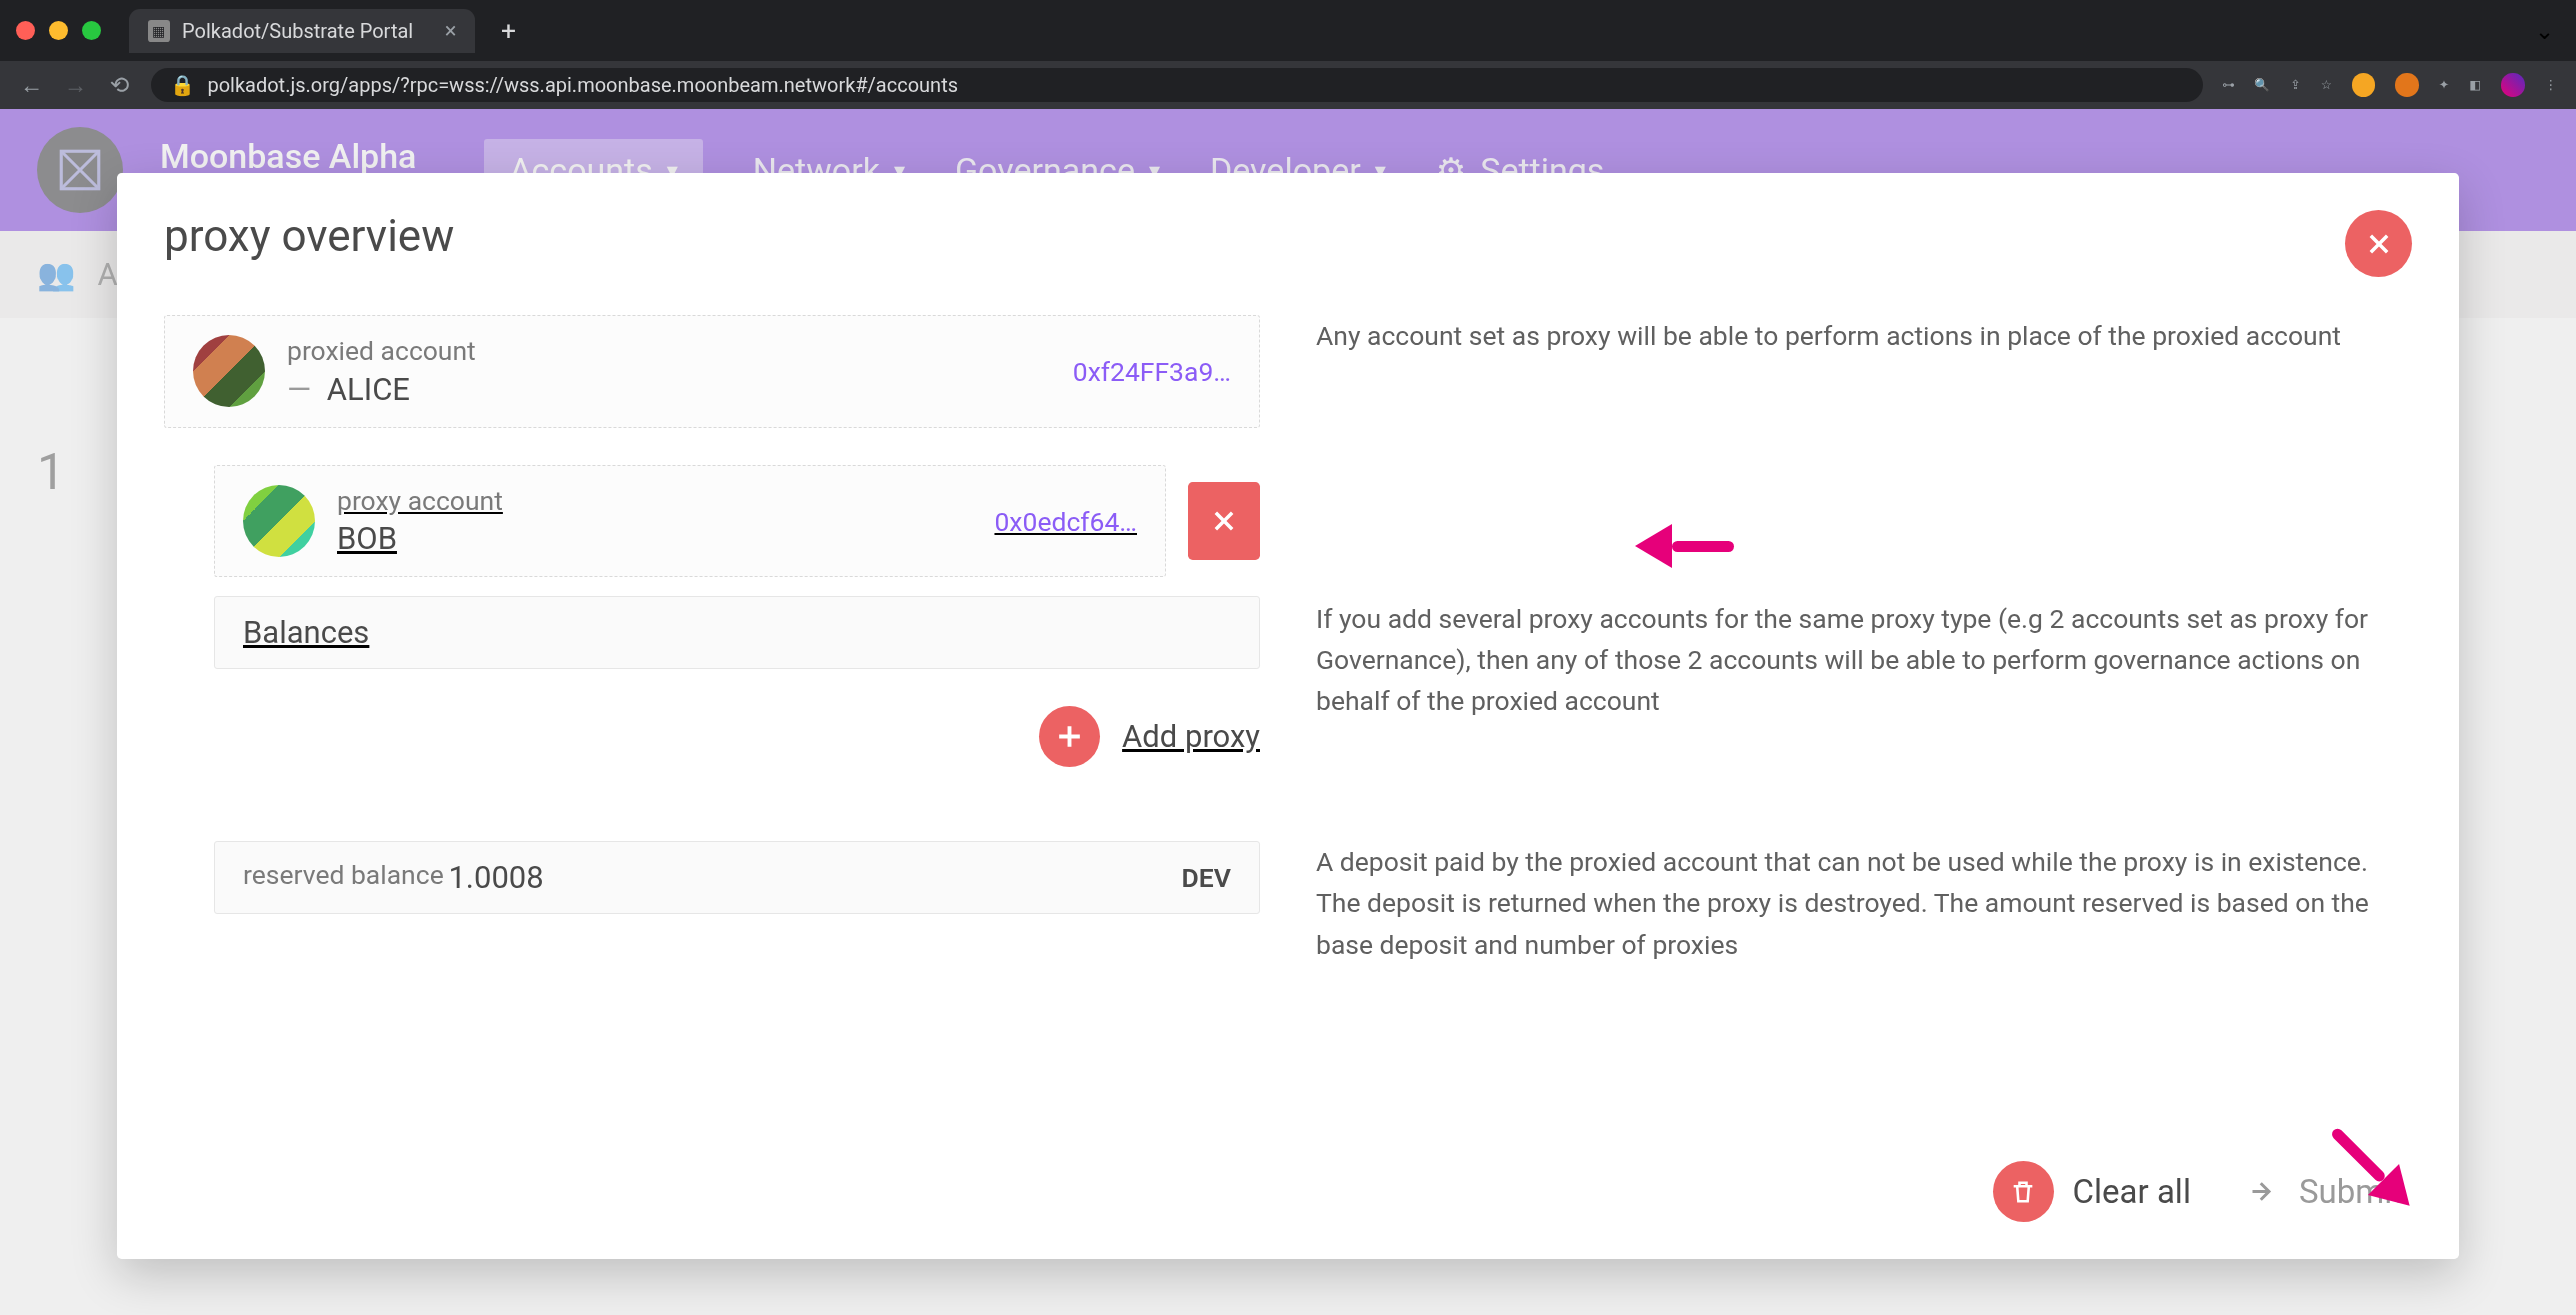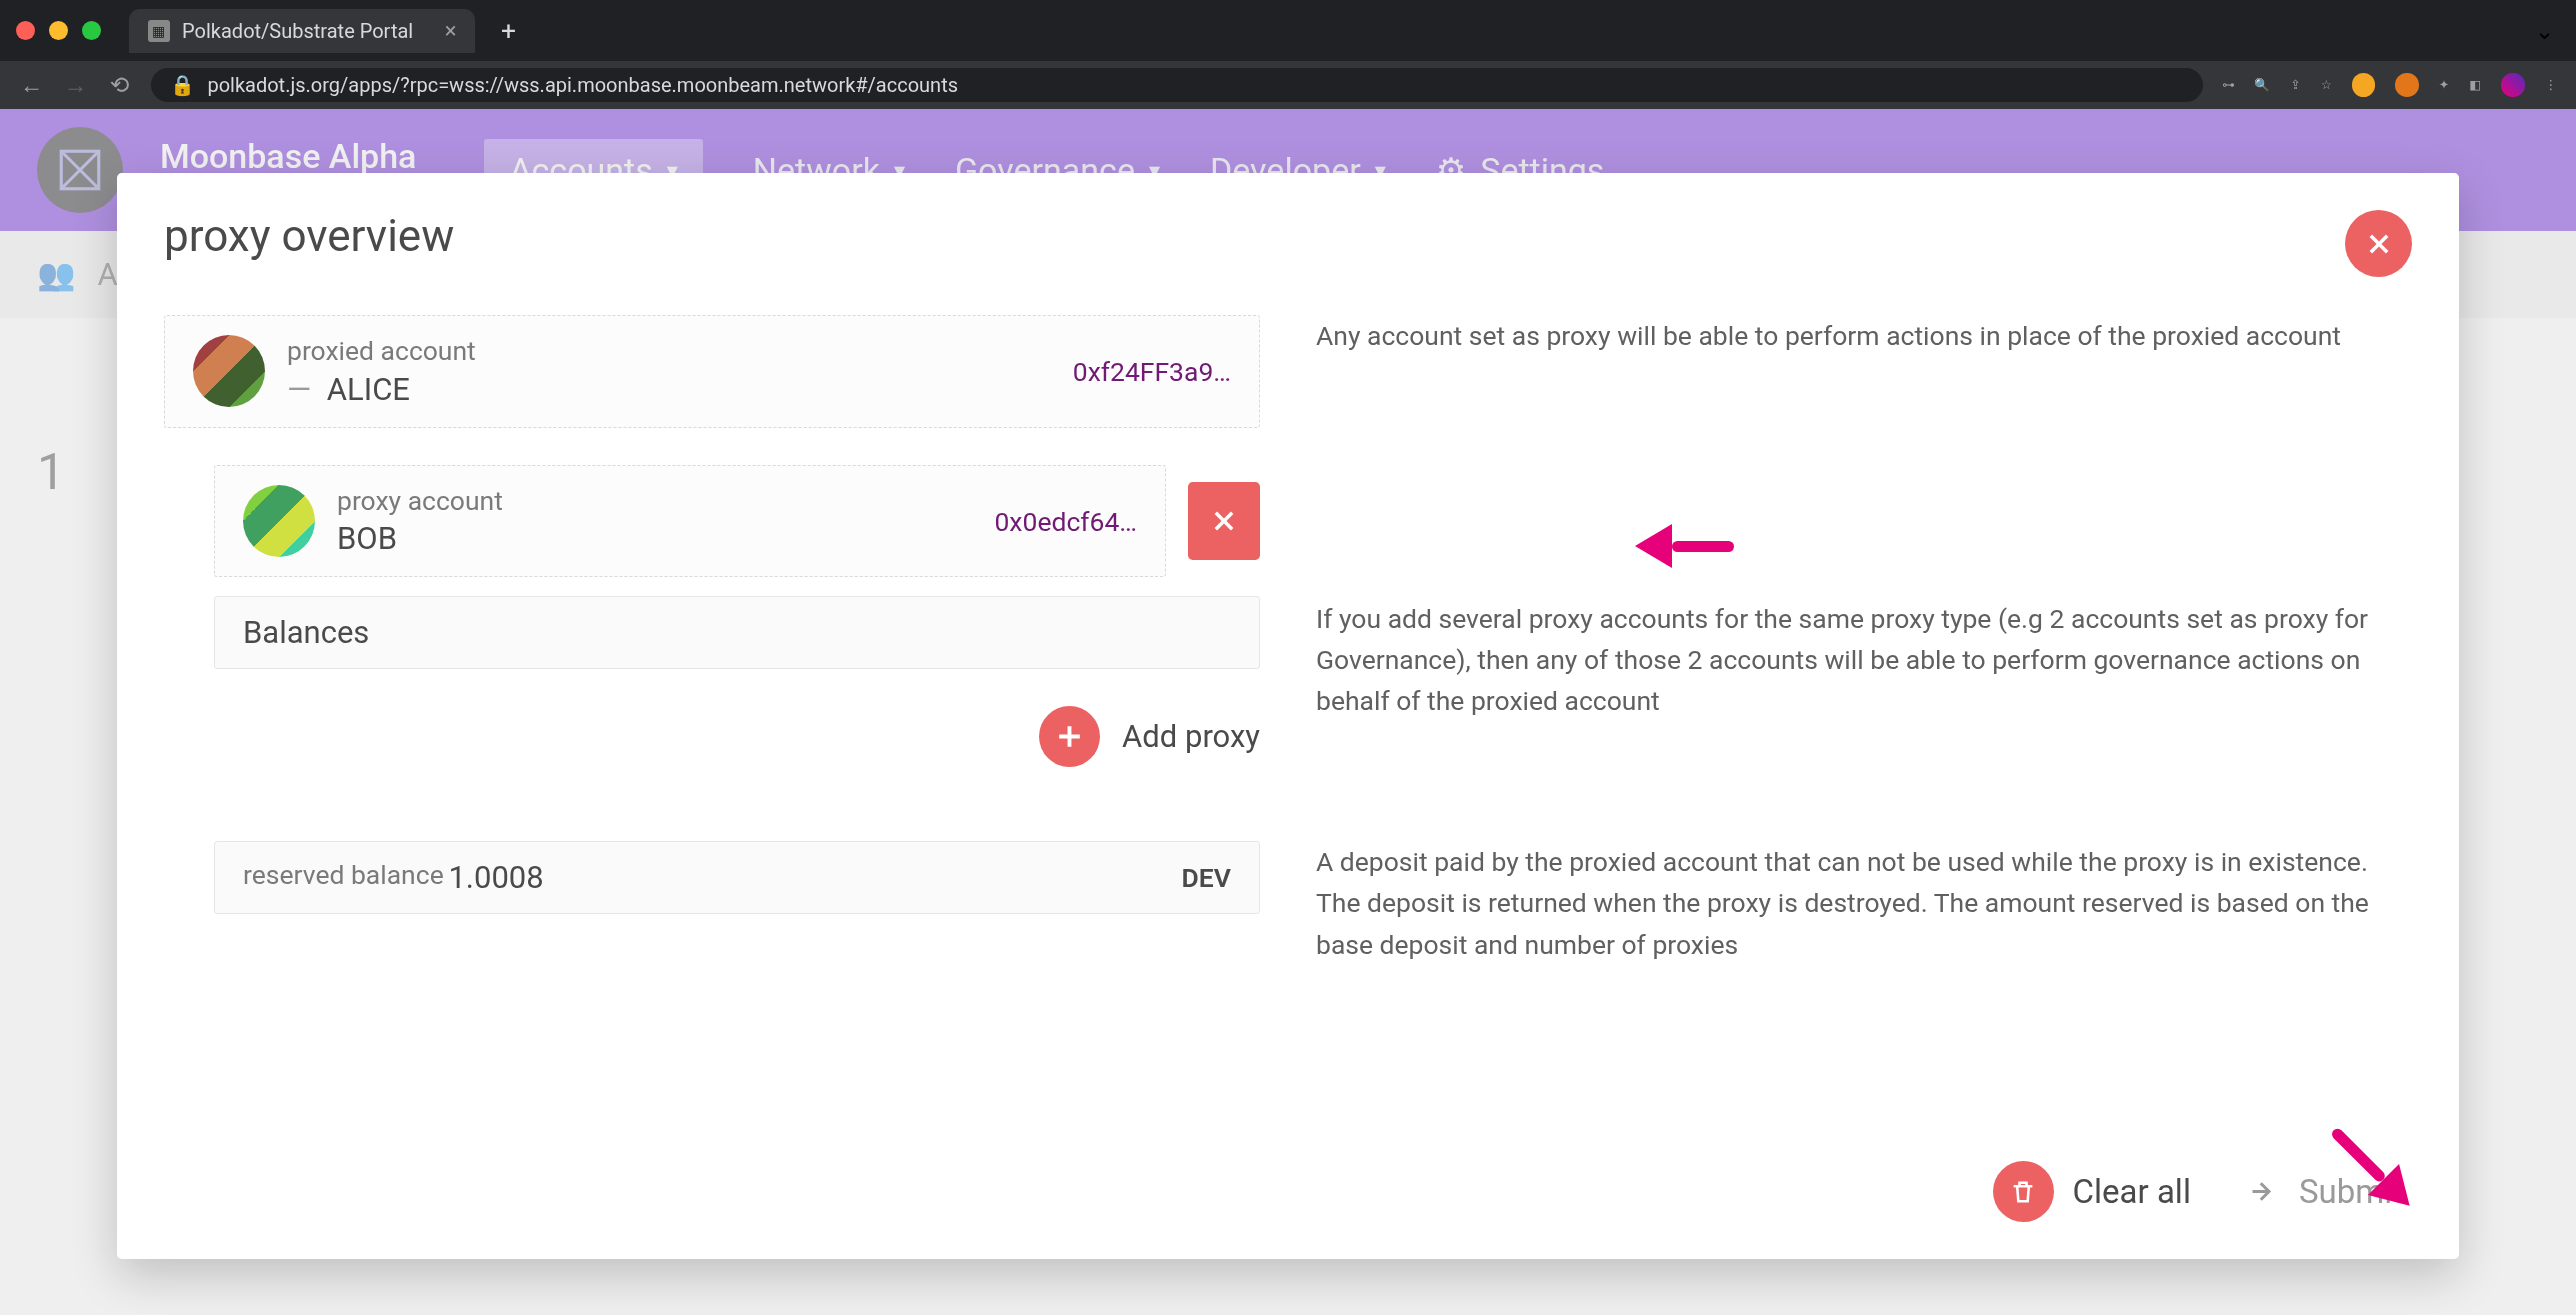--- a/index.html
+++ b/index.html
@@ -103,24 +103,24 @@
   padding:17px 28px;
   display:flex; flex-direction:column; gap:6.2px;
   background:#fafafa;
 }
 .identicon{width:72px;height:72px;border-radius:50%;flex:0 0 auto;}
 .identicon.alice{background:linear-gradient(135deg,#a04040 0 25%,#d08050 25% 50%,#406030 50% 75%,#60a040 75%);}
 .identicon.bob{background:linear-gradient(135deg,#80d040 0 25%,#40a060 25% 50%,#d0e040 50% 75%,#40d0a0 75%);}
 .field-texts{flex:1;display:flex;flex-direction:column;gap:4.7px;}
 .field-label{font-size:26.5px;color:#7a7a7a;}
 .field-value{font-size:31px;color:#4a4a4a;display:flex;align-items:center;gap:15.6px;}
-.field-hash{margin-left:auto;font-size:26.5px;color:#701a75;}
+.field-hash{margin-left:auto;font-size:26.5px;color:#8b5cf6;}
 .help-text{font-size:26.5px;color:#606060;line-height:1.55;}
 
-.proxy-group{margin-left:50px;}
+.proxy-group{margin-left:50px;text-decoration:underline;}
 .proxy-row{display:flex;align-items:stretch;gap:22px;}
 .proxy-row .field-box{flex:1;}
 .remove-btn{width:72px;height:78px;align-self:center;background:#ec6263;border-radius:4.7px;display:flex;align-items:center;justify-content:center;}
 .remove-btn svg{width:28px;height:28px;}
 .type-box{margin-top:19px;}
 
 .add-proxy{display:flex;align-items:center;gap:22px;margin:37px 0 37px 50px;}
 .add-btn{width:61px;height:61px;border-radius:50%;background:#ec6263;display:flex;align-items:center;justify-content:center;}
 .add-btn svg{width:31px;height:31px;}
 .add-label{font-size:31px;color:#4a4a4a;}

